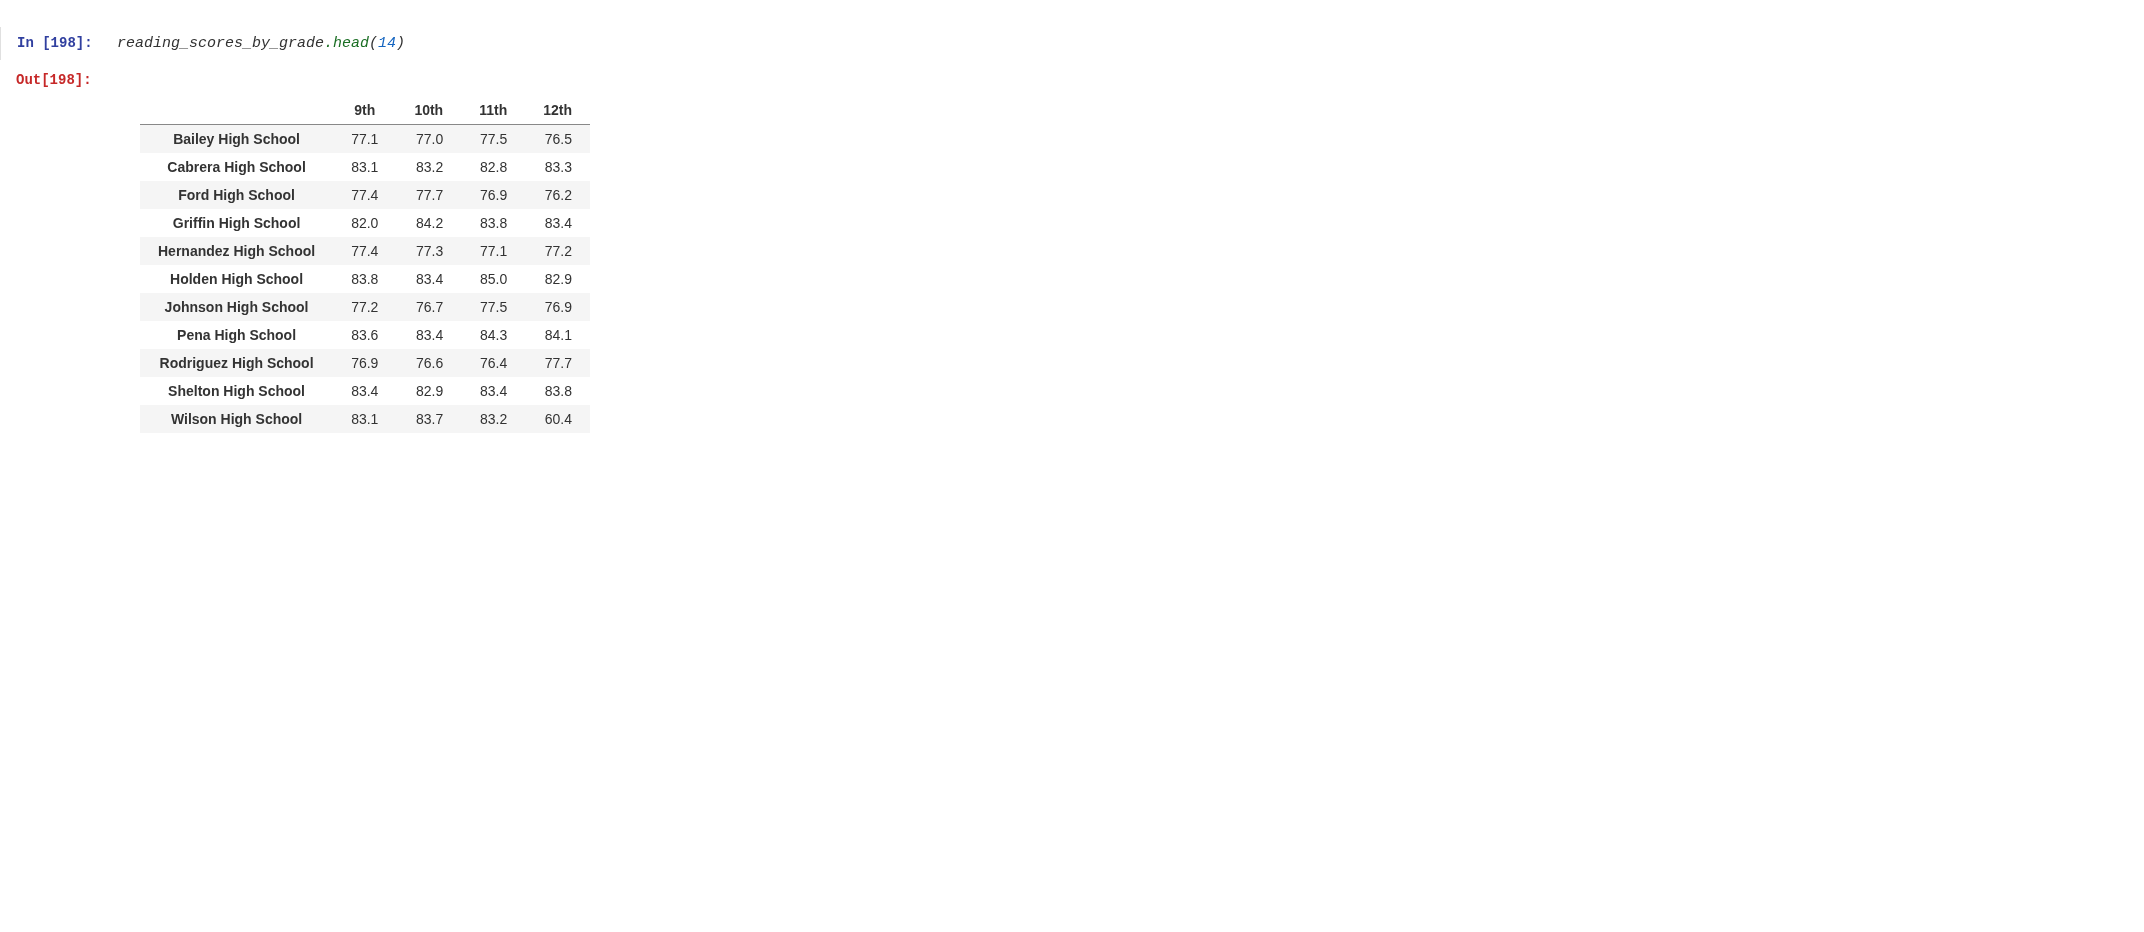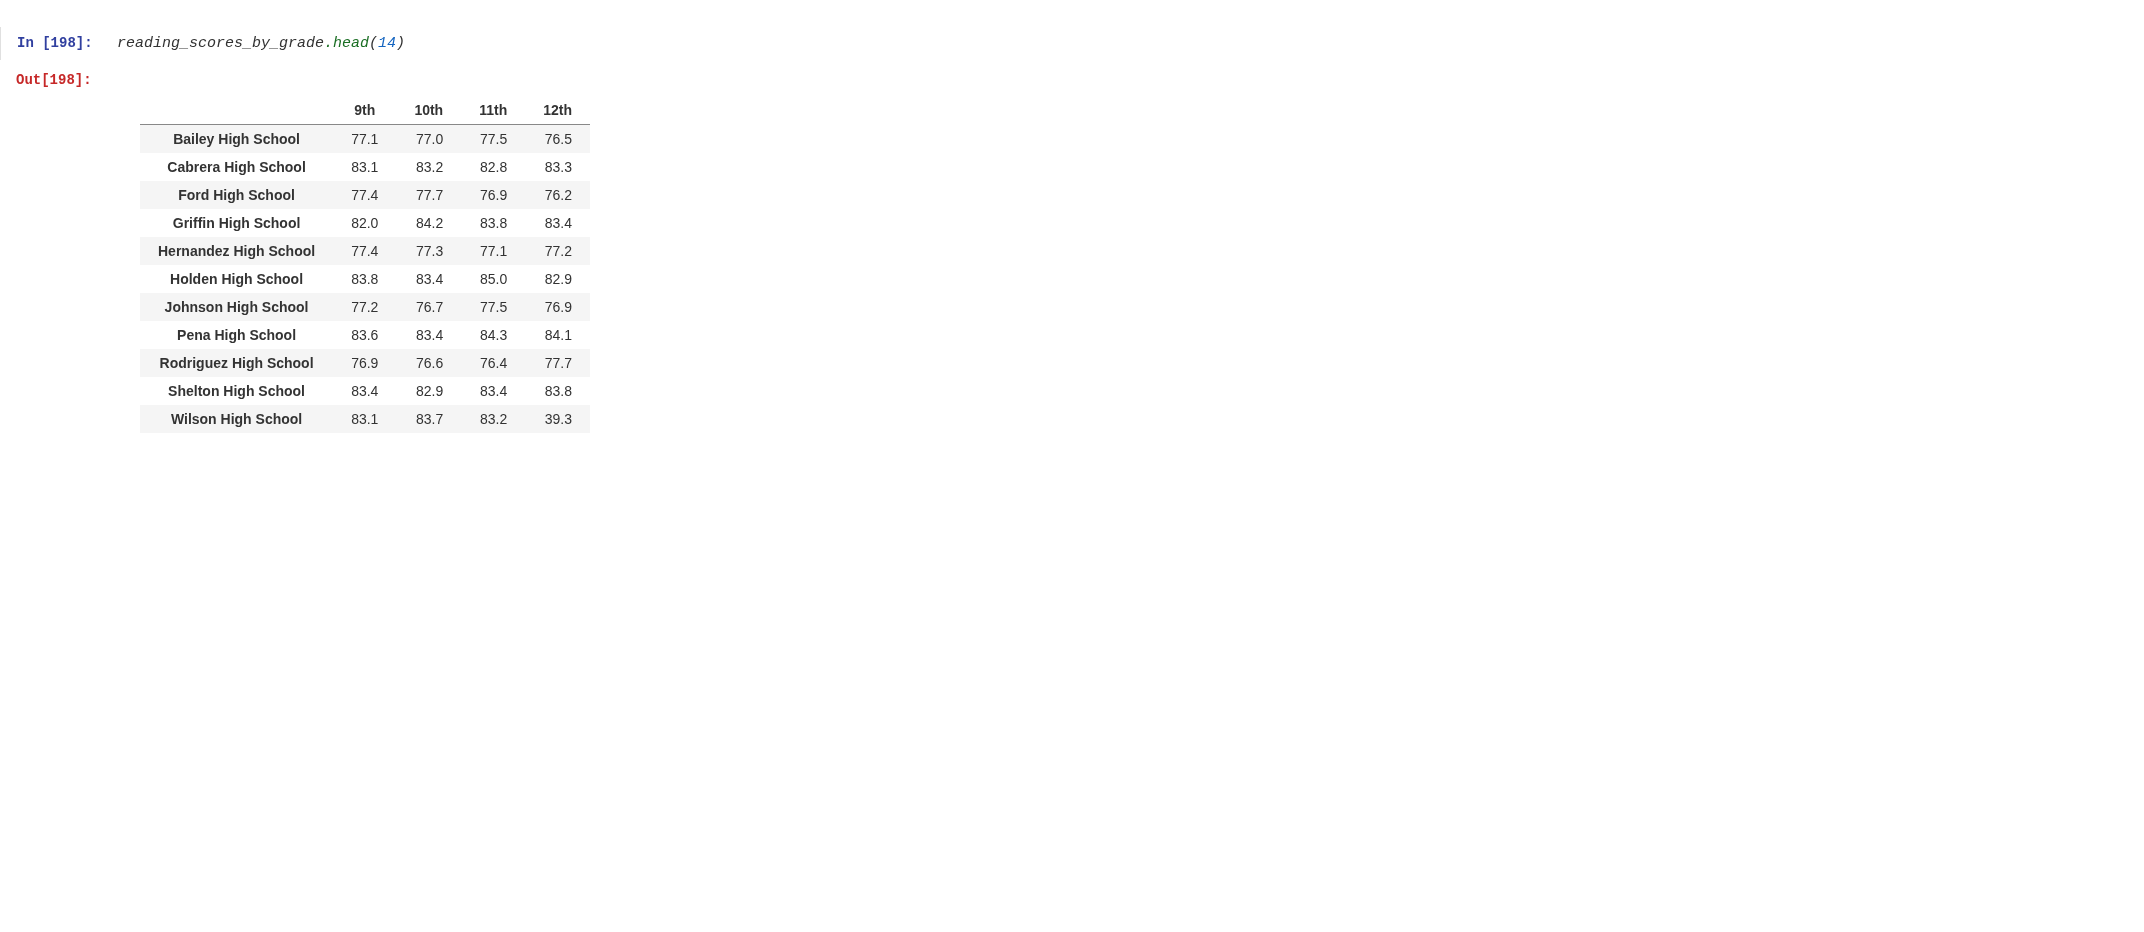--- a/index.html
+++ b/index.html
@@ -193,19 +193,19 @@
             <td>83.4</td>
             <td>82.9</td>
             <td>83.4</td>
             <td>83.8</td>
           </tr>
           <tr>
             <td>Wilson High School</td>
             <td>83.1</td>
             <td>83.7</td>
             <td>83.2</td>
-            <td>39.3</td>
+            <td>60.4</td>
           </tr>
         </tbody>
     </table>
   </div>
 
 </div>
 
 </body></html>

